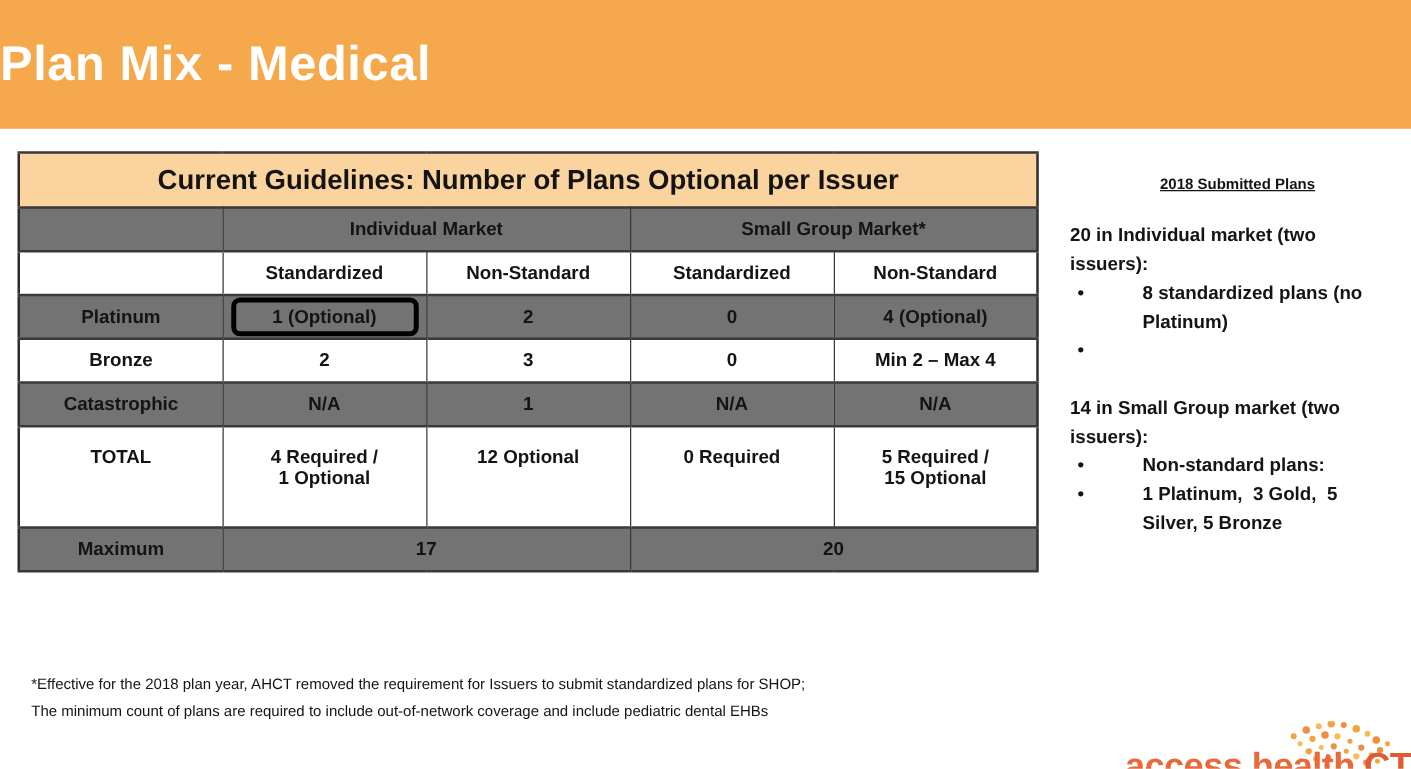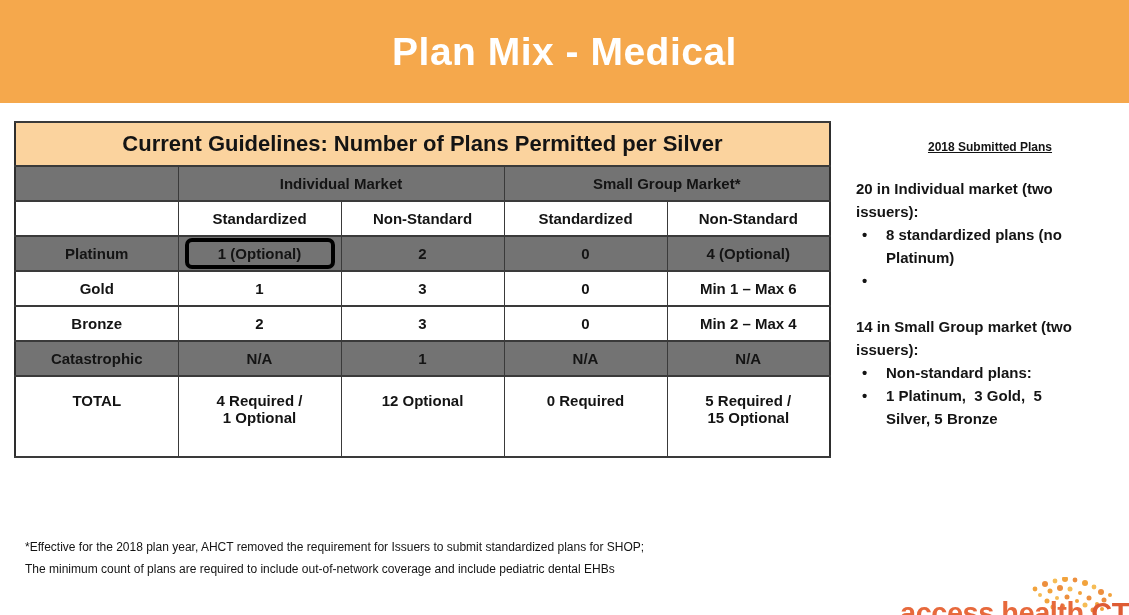--- a/index.html
+++ b/index.html
@@ -2,21 +2,21 @@
 <html><head>
 <meta charset="utf-8">
 <style>
   html,body{margin:0;padding:0;}
   body{
     width:1129px;height:615px;position:relative;overflow:hidden;
     background:#ffffff;font-family:"Liberation Sans",sans-serif;color:#141414;
   }
   
   .banner{position:absolute;left:0;top:0;width:1129px;height:103px;background:#F5A84C;
-          display:flex;align-items:center;justify-content:center;}
+          display:flex;align-items:center;}
   .banner-title{color:#ffffff;font-size:39px;font-weight:bold;letter-spacing:.5px;}
   
   .table-wrap{position:absolute;left:14px;top:121px;}
   table{border-collapse:collapse;table-layout:fixed;width:815px;border:2px solid #2e2e2e;}
   td{border:1px solid #3a3a3a;border-top-width:2px;border-bottom-width:2px;
      text-align:center;vertical-align:middle;font-weight:bold;font-size:15px;
      color:#141414;padding:0;white-space:pre-line;}
   tr.peach td{background:#737373;}
   td.t-title{background:#FBD39E;font-size:22px;height:42px;}
   tr.h-row td{height:33px;}
@@ -26,21 +26,21 @@
   .green-box{display:inline-block;min-width:138px;border:4px solid #000000;border-radius:7px;
              line-height:23px;padding:0 2px;}
   .blue-box{display:inline-block;border:3px solid #44689B;line-height:21px;padding:0 15px;}
   
   .sidebar{position:absolute;left:856px;top:136px;width:268px;font-weight:bold;font-size:15px;
            line-height:23px;}
   .sb-heading{text-align:center;text-decoration:underline;font-size:12px;margin-bottom:18px;}
   .para{white-space:pre-line;}
   .bullet{display:flex;}
   .bullet .marker{width:30px;flex:0 0 30px;padding-left:6px;box-sizing:border-box;}
-  .bullet .btext{white-space:pre-line;flex:1;}
+  .bullet .btext{white-space:pre-line;flex:1;margin-left:28px;}
   .sb-section2{margin-top:23px;}
   
   .footer{position:absolute;left:25px;top:536px;font-size:12px;line-height:22px;
           white-space:pre-line;color:#141414;}
   
   .logo-text{position:absolute;left:900px;top:597px;font-size:29px;font-weight:bold;
              letter-spacing:-0.5px;white-space:nowrap;}
   .logo-main{color:#E7693C;}
   .logo-suffix{color:#DE5B33;}
   .dots-svg{position:absolute;left:1005px;top:577px;}
@@ -56,47 +56,40 @@
 <table>
   <colgroup>
         <col style="width:163px">
         <col style="width:163px">
         <col style="width:163px">
         <col style="width:163px">
         <col style="width:163px">
       </colgroup>
   <tbody>
     <tr>
-      <td class="t-title" colspan="5">Current Guidelines: Number of Plans Permitted per Silver</td>
+      <td class="t-title" colspan="5">Current Guidelines: Number of Plans Optional per Issuer</td>
     </tr>
     <tr class="peach h-row">
       <td></td>
       <td colspan="2">Individual Market</td>
       <td colspan="2">Small Group Market*</td>
     </tr>
     <tr class="h-row">
       <td></td>
       <td>Standardized</td>
       <td>Non-Standard</td>
       <td>Standardized</td>
       <td>Non-Standard</td>
     </tr>
     <tr class="peach d-row">
       <td>Platinum</td>
       <td><span class="green-box">1 (Optional)</span></td>
       <td>2</td>
       <td>0</td>
       <td>4 (Optional)</td>
-    </tr>
-    <tr class="d-row">
-      <td>Gold</td>
-      <td>1</td>
-      <td>3</td>
-      <td>0</td>
-      <td>Min 1 – Max 6</td>
     </tr>
     <tr class="d-row">
       <td>Bronze</td>
       <td>2</td>
       <td>3</td>
       <td>0</td>
       <td>Min 2 – Max 4</td>
     </tr>
     <tr class="peach d-row">
       <td>Catastrophic</td>
@@ -106,20 +99,25 @@
       <td>N/A</td>
     </tr>
     <tr class="total-row">
       <td>TOTAL</td>
       <td>4 Required /
 1 Optional</td>
       <td>12 Optional</td>
       <td>0 Required</td>
       <td>5 Required /
 15 Optional</td>
+    </tr>
+    <tr class="peach max-row">
+      <td>Maximum</td>
+      <td colspan="2">17</td>
+      <td colspan="2">20</td>
     </tr>
   </tbody>
 </table>
 </div>
 
 <div class="sidebar">
   <div class="sb-heading">2018 Submitted Plans</div>
   <div class="para">20 in Individual market (two
 issuers):</div>
   <div class="bullet">

